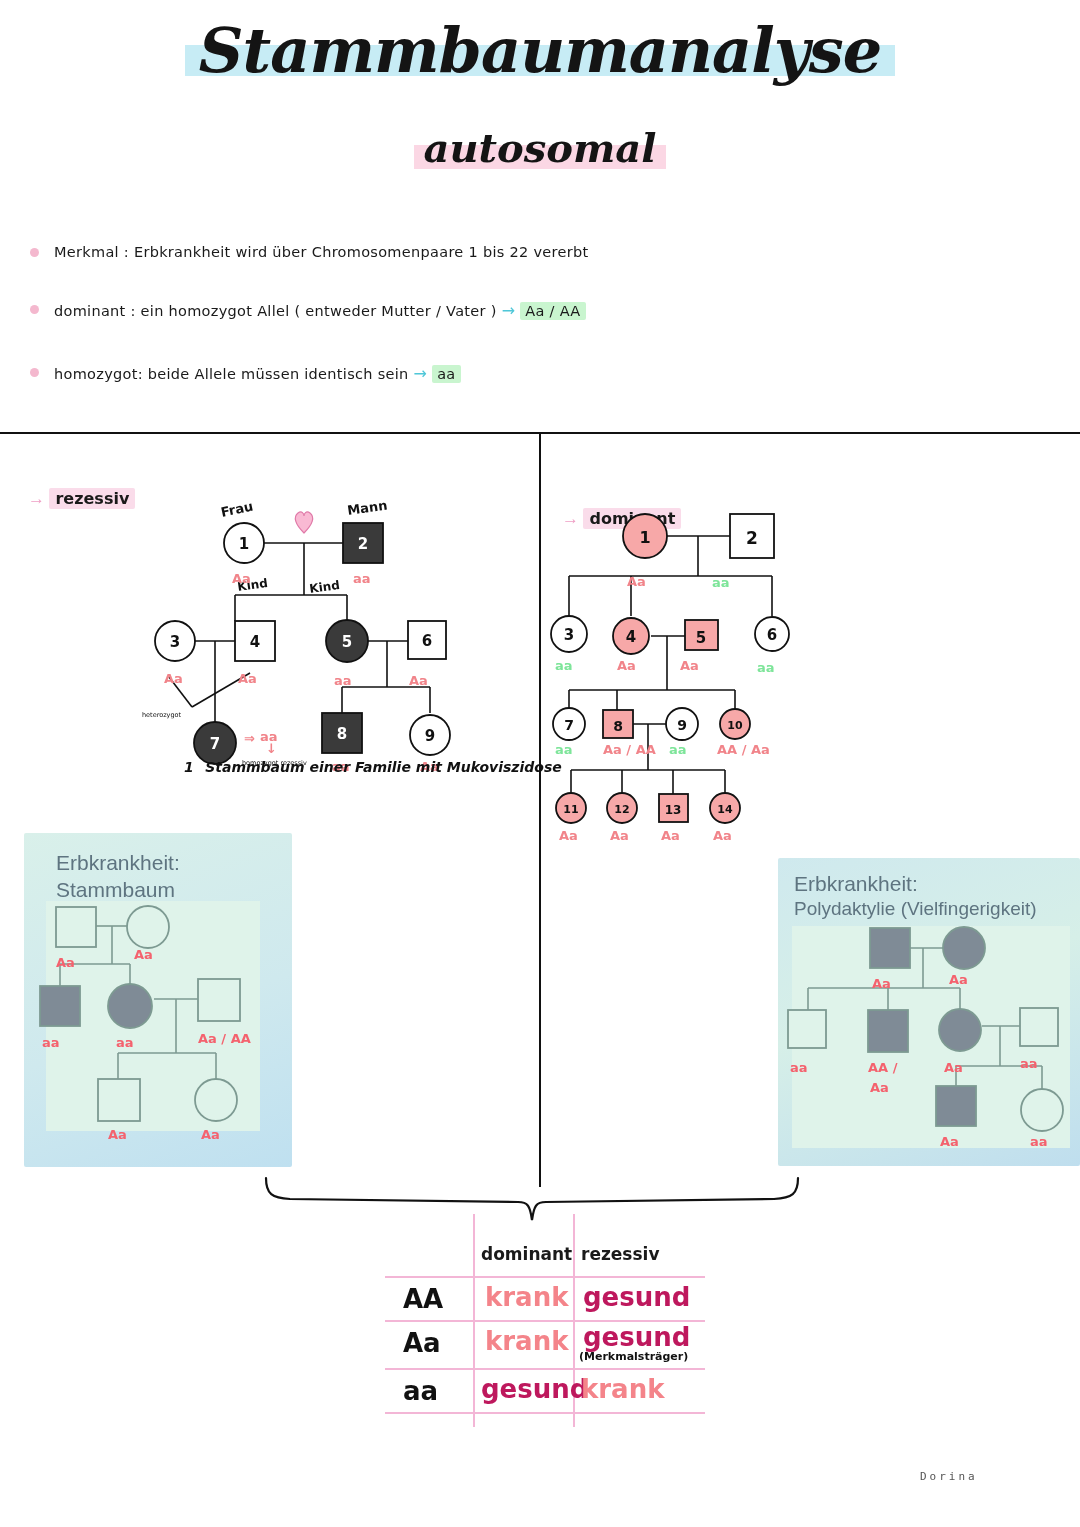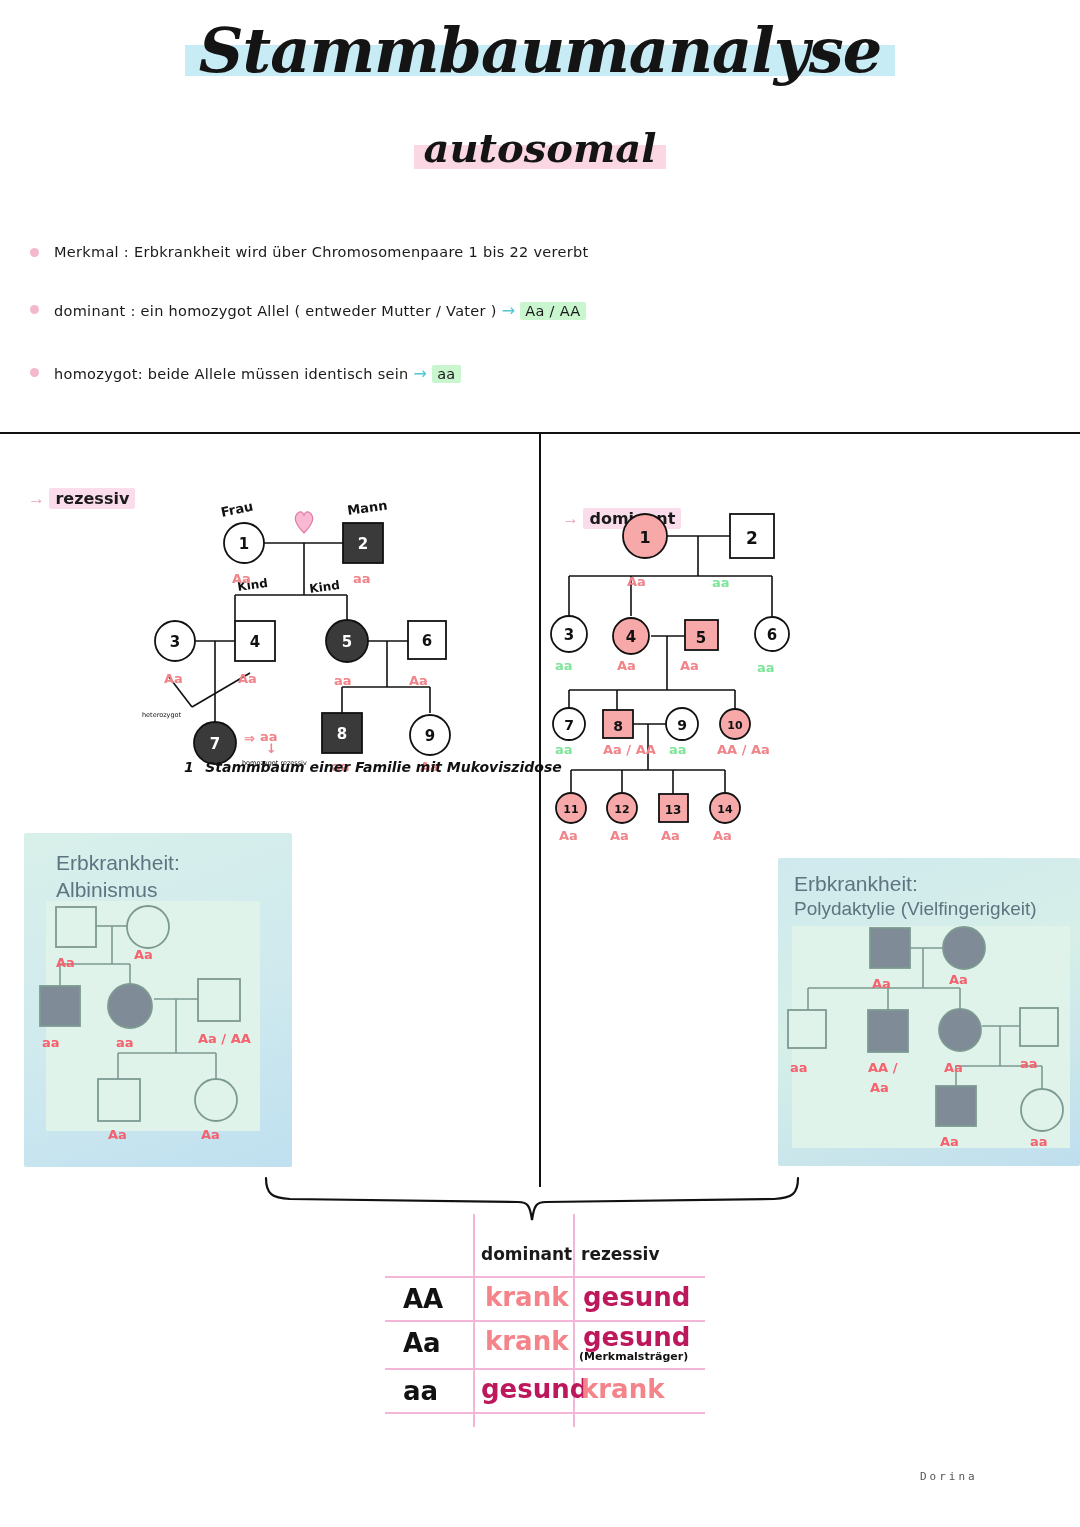--- a/index.html
+++ b/index.html
@@ -315,21 +315,21 @@
   <text x="65" y="342" class="gt gt-red" font-size="15">Aa</text>
   <text x="116" y="342" class="gt gt-red" font-size="15">Aa</text>
   <text x="168" y="342" class="gt gt-red" font-size="15">Aa</text>
 </svg>
 </div>
 
 <div class="abs slide" style="left:24px;top:833px;width:268px;height:334px;
      background:linear-gradient(160deg,#d9f0ea 0%,#cfe9ee 55%,#bfe0f0 100%);">
   <div class="abs slide-title" style="left:32px;top:16px;">
     <div>Erbkrankheit:</div>
-    <div>Albinismus</div>
+    <div>Stammbaum</div>
   </div>
   <div class="abs slide-inner" style="left:22px;top:68px;width:214px;height:230px;">
     <svg width="214" height="230" viewBox="0 0 214 230">
       <g stroke="#7d9a92" stroke-width="1.6" fill="none">
         <line x1="50" y1="25" x2="82" y2="25"></line>
         <line x1="66" y1="25" x2="66" y2="63"></line>
         <line x1="14" y1="63" x2="84" y2="63"></line>
         <line x1="14" y1="63" x2="14" y2="85"></line>
         <line x1="84" y1="63" x2="84" y2="85"></line>
         <line x1="108" y1="98" x2="152" y2="98"></line>

